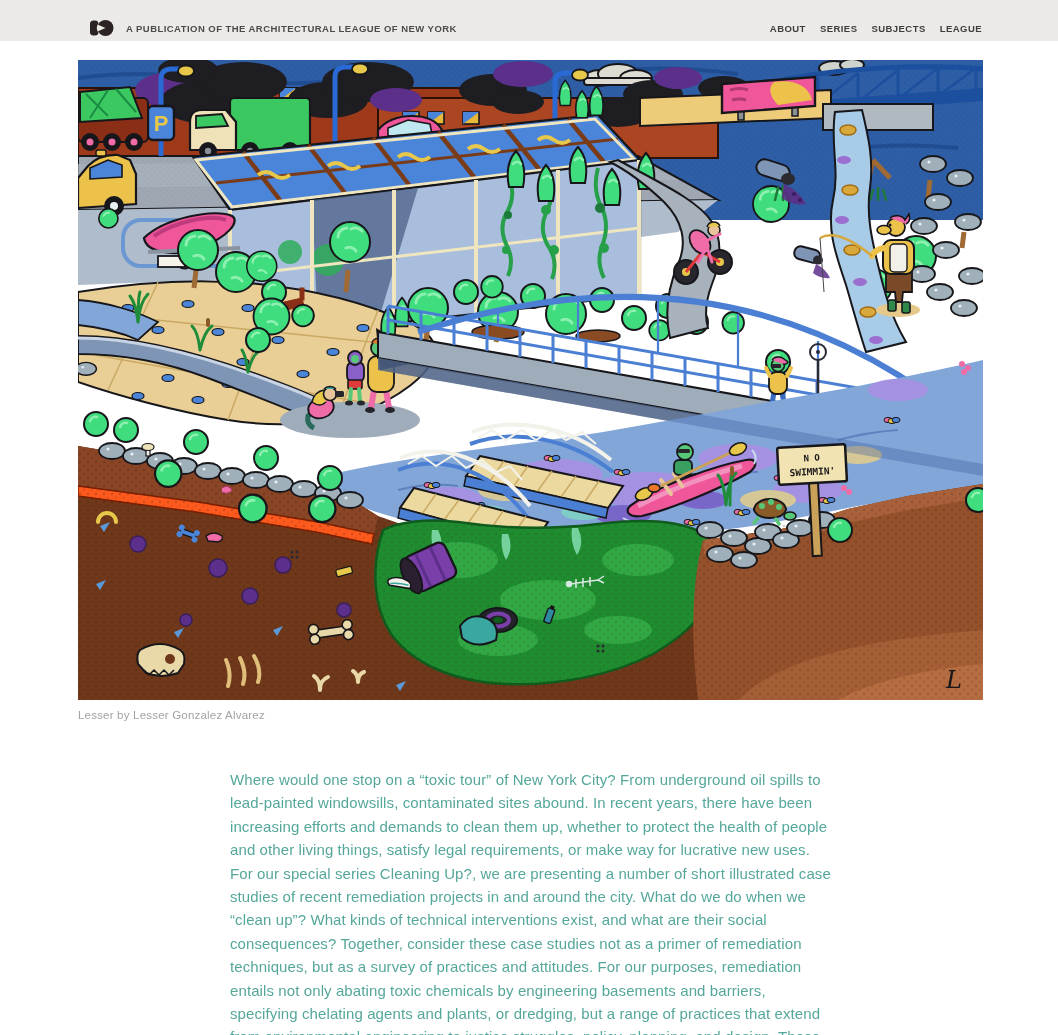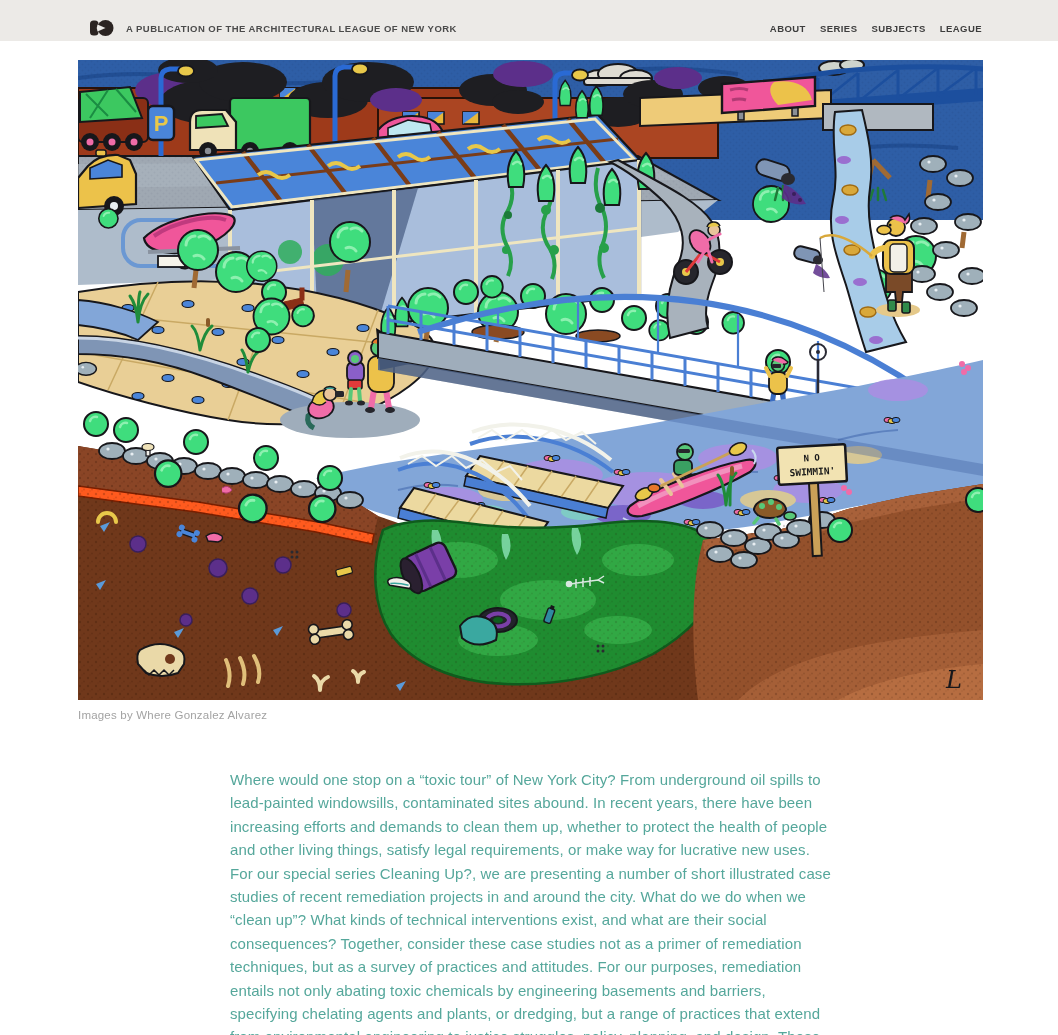--- a/index.html
+++ b/index.html
@@ -745,18 +745,18 @@
         <circle cx="701" cy="447" r="3" fill="#58c878"></circle>
     <ellipse cx="712" cy="456" rx="6" ry="4" fill="#58c878" stroke="#17171b" stroke-width="1.6"></ellipse>
     <path d="M680,458 l-4,5 M698,459 l3,5" stroke="#58c878" stroke-width="3.5" stroke-linecap="round"></path>
   </g>
   <g stroke="#1f8c3a" stroke-width="3" fill="none" stroke-linecap="round">
     <path d="M648,445 q-2,-22 -8,-30 M648,445 q2,-24 10,-32 M652,445 q0,-26 2,-34"></path>
     <rect x="652" y="406" width="4" height="10" rx="2" fill="#8a5a28" stroke="none"></rect>
   </g>
 
 </svg>
-<figcaption>Images by Where Gonzalez Alvarez</figcaption>
+<figcaption>Lesser by Lesser Gonzalez Alvarez</figcaption>
 </figure>
 
 <article>
   <p>Where would one stop on a “toxic tour” of New York City? From underground oil spills to lead-painted windowsills, contaminated sites abound. In recent years, there have been increasing efforts and demands to clean them up, whether to protect the health of people and other living things, satisfy legal requirements, or make way for lucrative new uses. For our special series Cleaning Up?, we are presenting a number of short illustrated case studies of recent remediation projects in and around the city. What do we do when we “clean up”? What kinds of technical interventions exist, and what are their social consequences? Together, consider these case studies not as a primer of remediation techniques, but as a survey of practices and attitudes. For our purposes, remediation entails not only abating toxic chemicals by engineering basements and barriers, specifying chelating agents and plants, or dredging, but a range of practices that extend from environmental engineering to justice struggles, policy, planning, and design. These buildings, landscapes, and other intentional projects to repair, recover, and redeem contaminated environments demonstrate both conventional and emerging techniques, and their aspirations and contradictions.</p>
 </article>
 
 </body></html>

